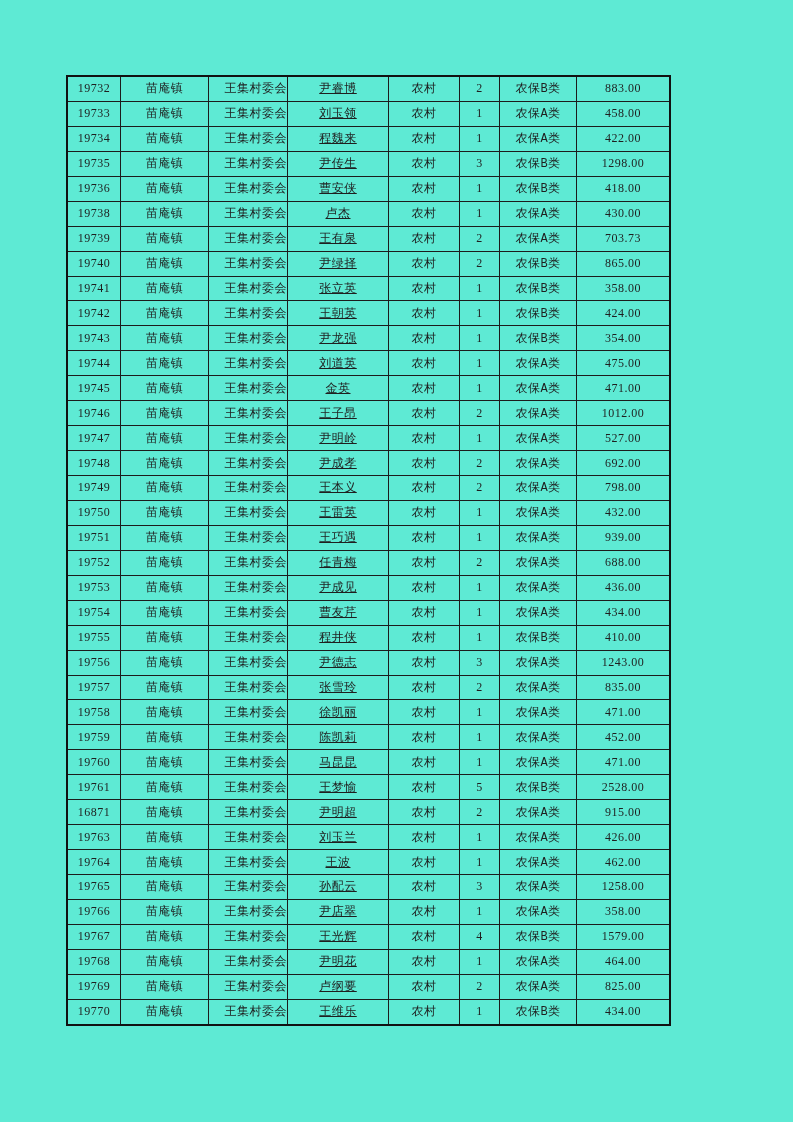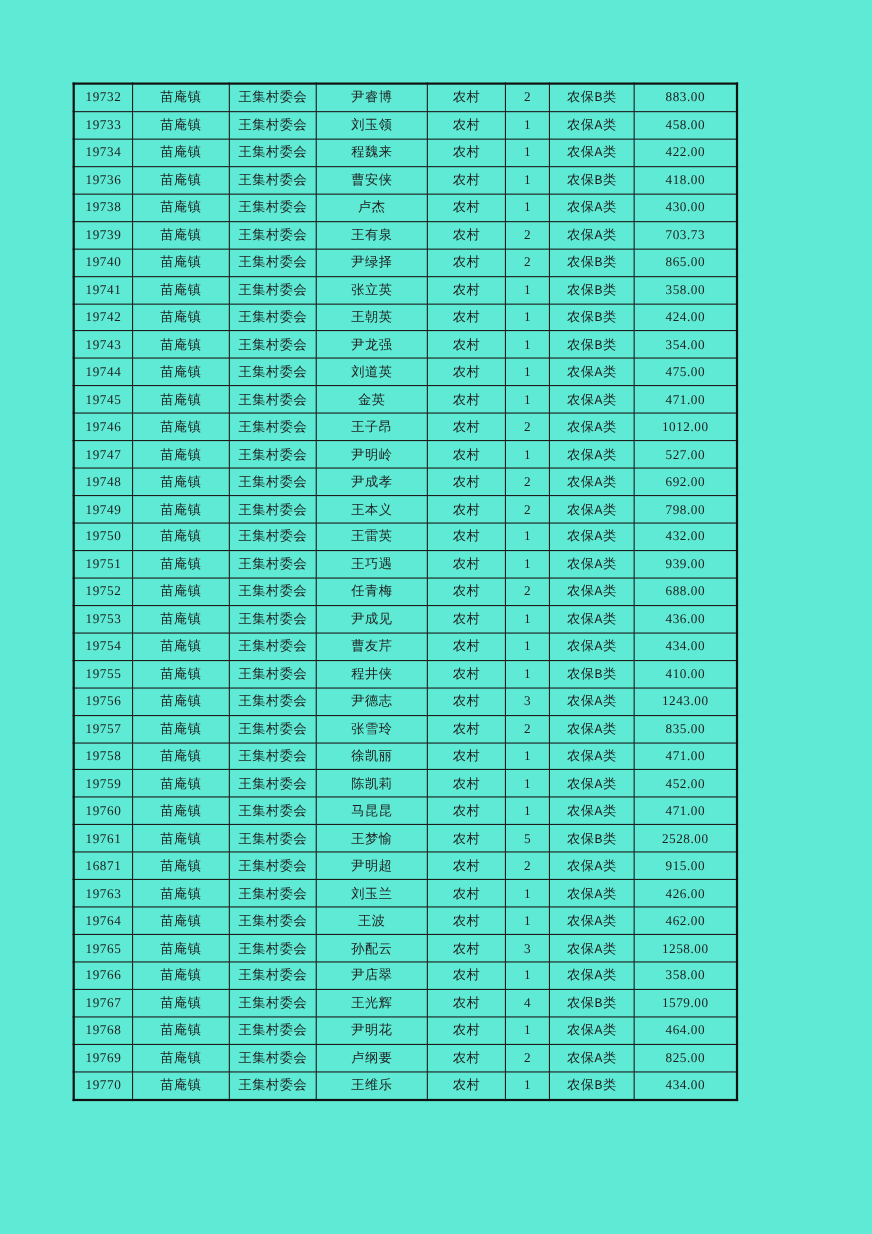--- a/index.html
+++ b/index.html
@@ -31,22 +31,22 @@
     text-align: center;
     vertical-align: middle;
     font-size: 12px;
     color: #1f1f1f;
     letter-spacing: 0.5px;
     white-space: nowrap;
     overflow: hidden;
   }
   table.roster td:nth-child(1) { width: 52px; }
   table.roster td:nth-child(2) { width: 87px; }
-  table.roster td:nth-child(3) { width: 78px; }
-  table.roster td:nth-child(4) { width: 100px; }
+  table.roster td:nth-child(3) { width: 78px; text-align: right; }
+  table.roster td:nth-child(4) { width: 100px; text-decoration: underline; }
   table.roster td:nth-child(5) { width: 70px; }
   table.roster td:nth-child(6) { width: 39px; }
   table.roster td:nth-child(7) { width: 76px; font-family: Liberation Mono, monospace; }
   table.roster td:nth-child(8) { width: 92px; }
 </style>
 </head>
 <body>
 
 <div class="page">
   <table class="roster">
@@ -75,20 +75,30 @@
           <td>19734</td>
           <td>苗庵镇</td>
           <td>王集村委会</td>
           <td>程魏来</td>
           <td>农村</td>
           <td>1</td>
           <td>农保A类</td>
           <td>422.00</td>
         </tr>
         <tr>
+          <td>19735</td>
+          <td>苗庵镇</td>
+          <td>王集村委会</td>
+          <td>尹传生</td>
+          <td>农村</td>
+          <td>3</td>
+          <td>农保B类</td>
+          <td>1298.00</td>
+        </tr>
+        <tr>
           <td>19736</td>
           <td>苗庵镇</td>
           <td>王集村委会</td>
           <td>曹安侠</td>
           <td>农村</td>
           <td>1</td>
           <td>农保B类</td>
           <td>418.00</td>
         </tr>
         <tr>

